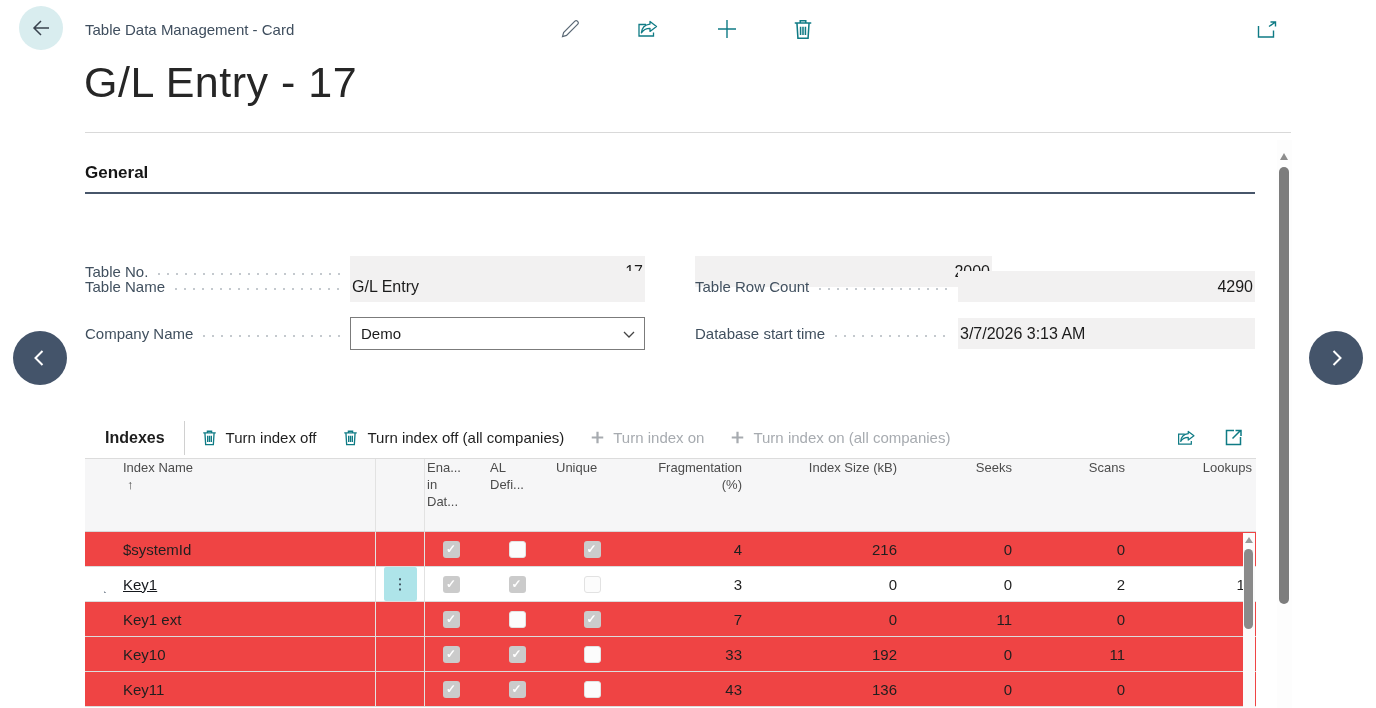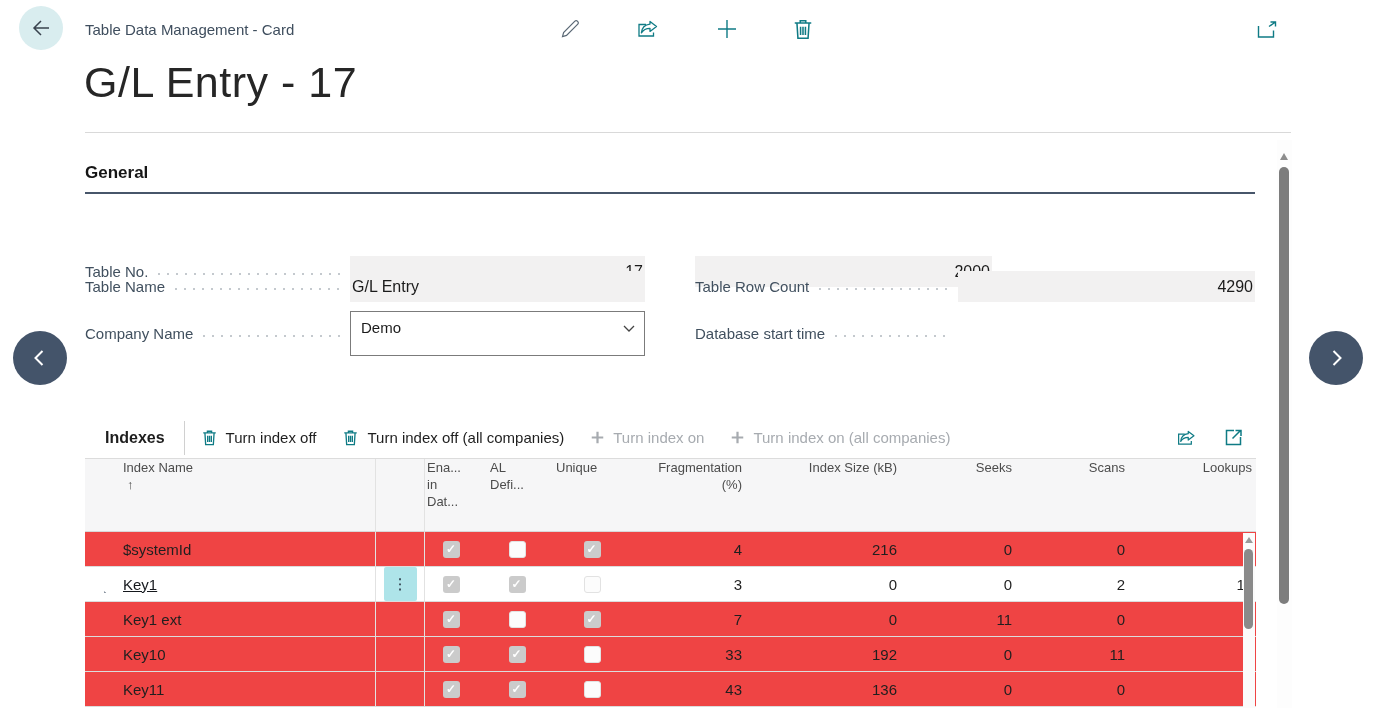--- a/index.html
+++ b/index.html
@@ -29,21 +29,21 @@
   .section-underline { position:absolute; left:85px; top:192px; width:1170px; height:2px; background:#47566a; }
 
   .field-row { position:absolute; height:33px; display:flex; align-items:center; }
   .f-label { display:flex; align-items:center; font-size:15px; color:#41505f; }
   .leader { flex:1; height:2px; margin:4px 8px 0 10px;
             background-image:repeating-linear-gradient(to right,#c4c9ce 0 2px,transparent 2px 9px); }
   .label-box { display:flex; flex:1; align-items:center; }
   .f-value { height:31px; line-height:31px; background:#f2f1f1; font-size:16px; color:#1b1b1b;
              padding:0 2px; overflow:hidden; white-space:nowrap; }
   .f-value.right { text-align:right; }
-  .combo { position:relative; height:45px; line-height:31px; background:#fff; border:1px solid #7b7b7b;
+  .combo { position:relative; height:33px; line-height:31px; background:#fff; border:1px solid #7b7b7b;
            font-size:15px; padding:0 36px 0 10px; cursor:pointer; }
   .combo .chev { position:absolute; right:9px; top:13px; color:#444; }
 
   .lrow { left:85px; width:560px; }
   .lrow .label-box { width:265px; flex:none; }
   .lrow .f-field { width:295px; }
   .rrow { left:695px; width:560px; }
   .rrow .label-box { width:263px; flex:none; }
   .rrow .f-field { width:297px; }
   .row-y1 { top:223px;margin-top:32px; } .row-y2 { top:270px; } .row-y3 { top:317px; }
@@ -201,20 +201,21 @@
         <span class="f-label">Table Row Count</span>
         <span class="leader"></span>
       </div>
     <div class="f-field f-value right">4290</div>
   </div>
   <div class="field-row rrow row-y3">
     <div class="label-box">
         <span class="f-label">Database start time</span>
         <span class="leader"></span>
       </div>
+    <div class="f-field f-value">3/7/2026 3:13 AM</div>
   </div>
 
   <div class="nav-circle nav-left">
     <span>
       <svg width="26" height="26" viewBox="0 0 26 26">
           <path d="M15.5 6l-7 7 7 7" fill="none" stroke="#fff" stroke-width="2"></path>
         </svg>
     </span>
   </div>
   <div class="nav-circle nav-right">

